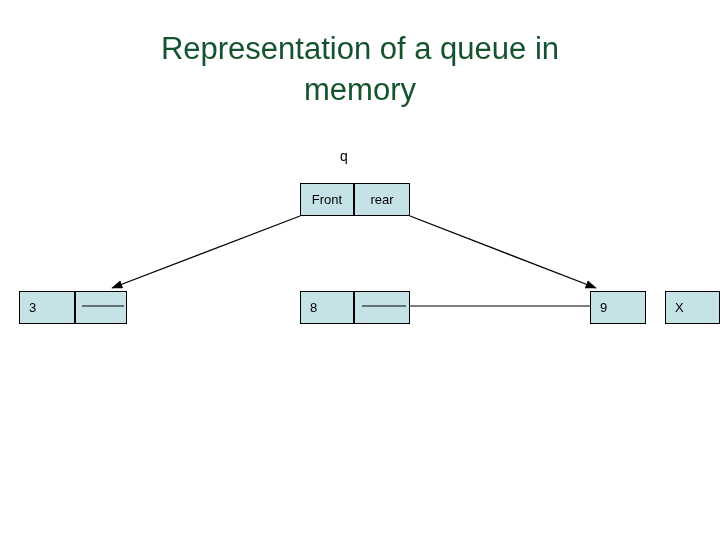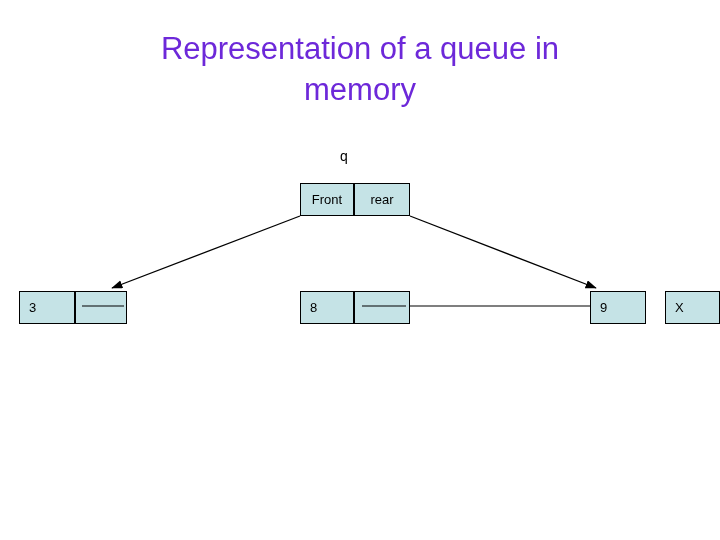--- a/index.html
+++ b/index.html
@@ -21,21 +21,21 @@
     height: 540px;
   }
   .title {
     position: absolute;
     left: 60px;
     top: 28px;
     width: 600px;
     text-align: center;
     font-size: 31px;
     line-height: 41px;
-    color: #6d28d9;
+    color: #14532d;
     font-family: "Liberation Sans", sans-serif;
     white-space: pre-line;
   }
   .qlabel {
     position: absolute;
     left: 340px;
     top: 148px;
     font-size: 14px;
     color: #000000;
   }

